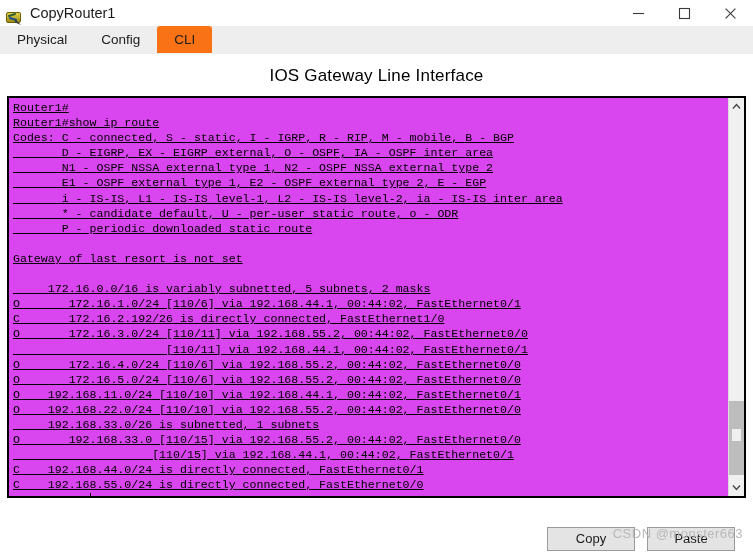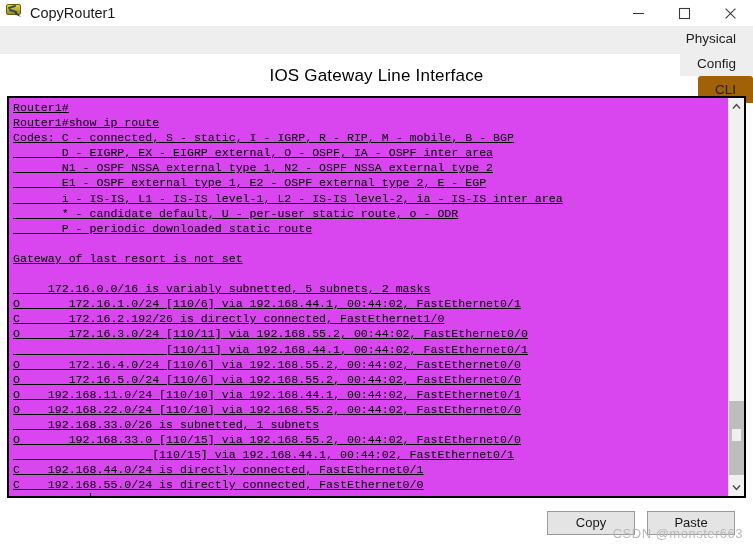--- a/index.html
+++ b/index.html
@@ -12,21 +12,21 @@
     height: 557px;
     font-family: "Liberation Sans", sans-serif;
     overflow: hidden;
     position: relative;
   }
 
   
   .titlebar {
     height: 26px;
     display: flex;
-    align-items: flex-start;
+    align-items: flex-end;
     background: #ffffff;
     position: relative;
   }
   .app-icon {
     width: 18px;
     height: 18px;
     margin-left: 5px;
     margin-right: 7px;
     position: relative;
     flex: 0 0 auto;
@@ -72,35 +72,34 @@
     align-items: center;
     justify-content: center;
   }
   .win-btn svg { display: block; }
 
   
   .tabbar {
     height: 27px;
     background: #eeeeee;
     display: flex;
-    align-items: flex-end;
+    align-items: center;
     border-bottom: 1px solid #eeeeee;
-    flex-direction: column;
   }
   .tab {
     height: 25px;
     line-height: 25px;
     padding: 0 17px;
     font-size: 13.5px;
     color: #202020;
     background: #eeeeee;
     white-space: nowrap;
   }
   .tab.active {
-    background: #a16207;
+    background: #f97316;
     border-top-left-radius: 3px;
     border-top-right-radius: 3px;
     height: 27px;
     line-height: 27px;
   }
 
   
   .cli-header {
     text-align: center;
     font-size: 17px;
@@ -183,21 +182,21 @@
     background: #f0f0f0;
   }
 
   
   .btnbar {
     height: 34px;
     display: flex;
     align-items: center;
     justify-content: flex-end;
     padding-right: 18px;
-    padding-top: 8px;
+    padding-top: 24px;
     gap: 12px;
     background: #ffffff;
   }
   .btn {
     width: 88px;
     height: 24px;
     line-height: 22px;
     text-align: center;
     font-size: 13px;
     color: #1a1a1a;

